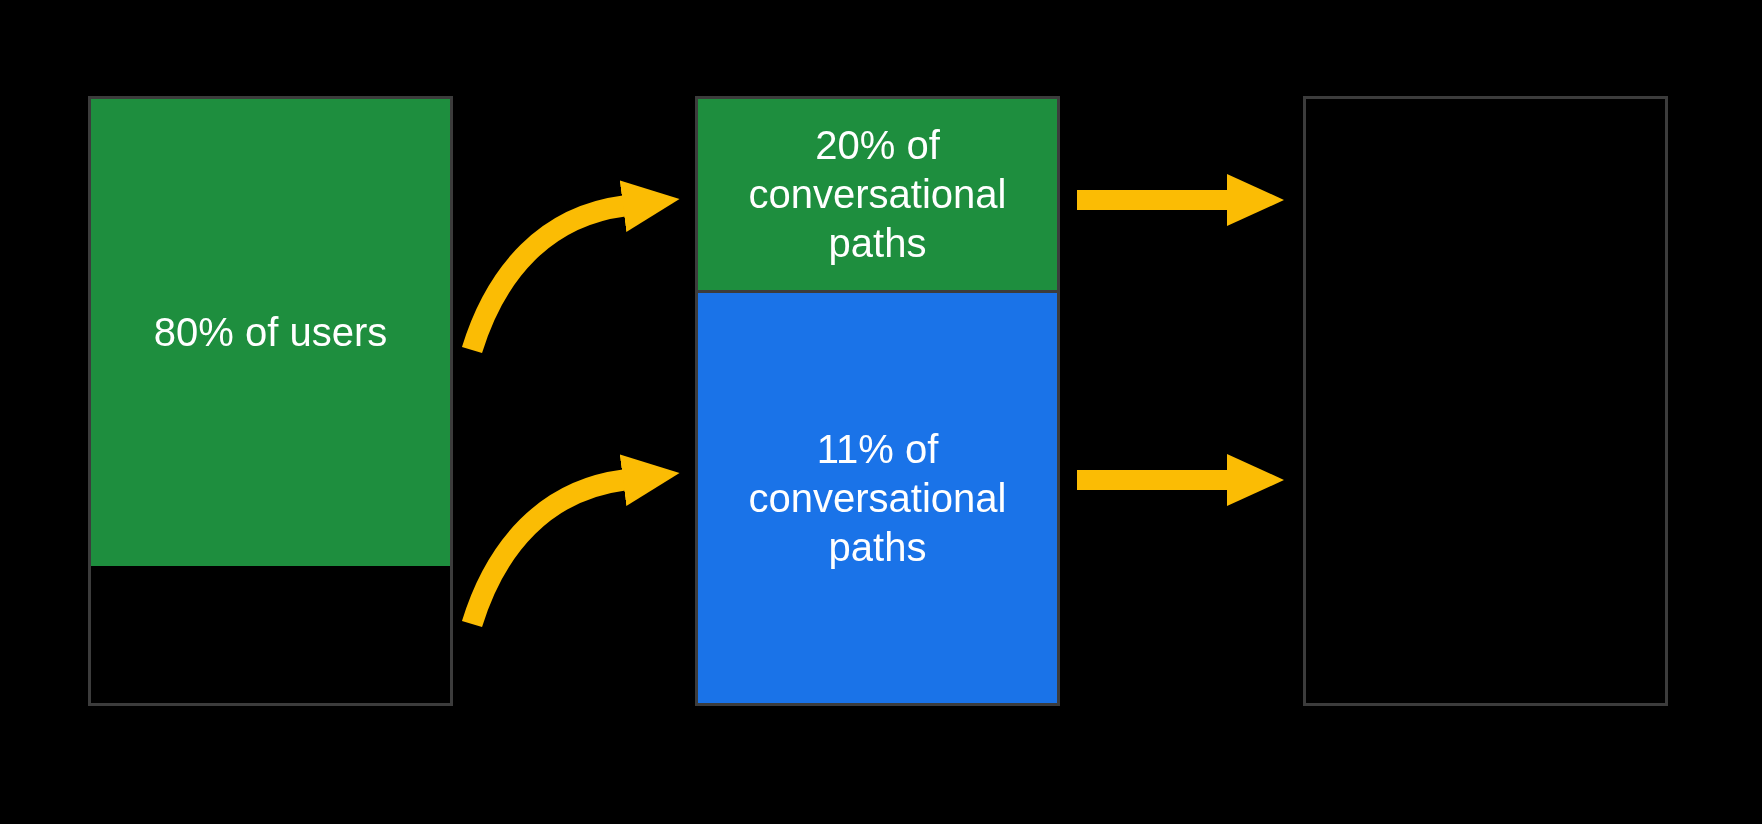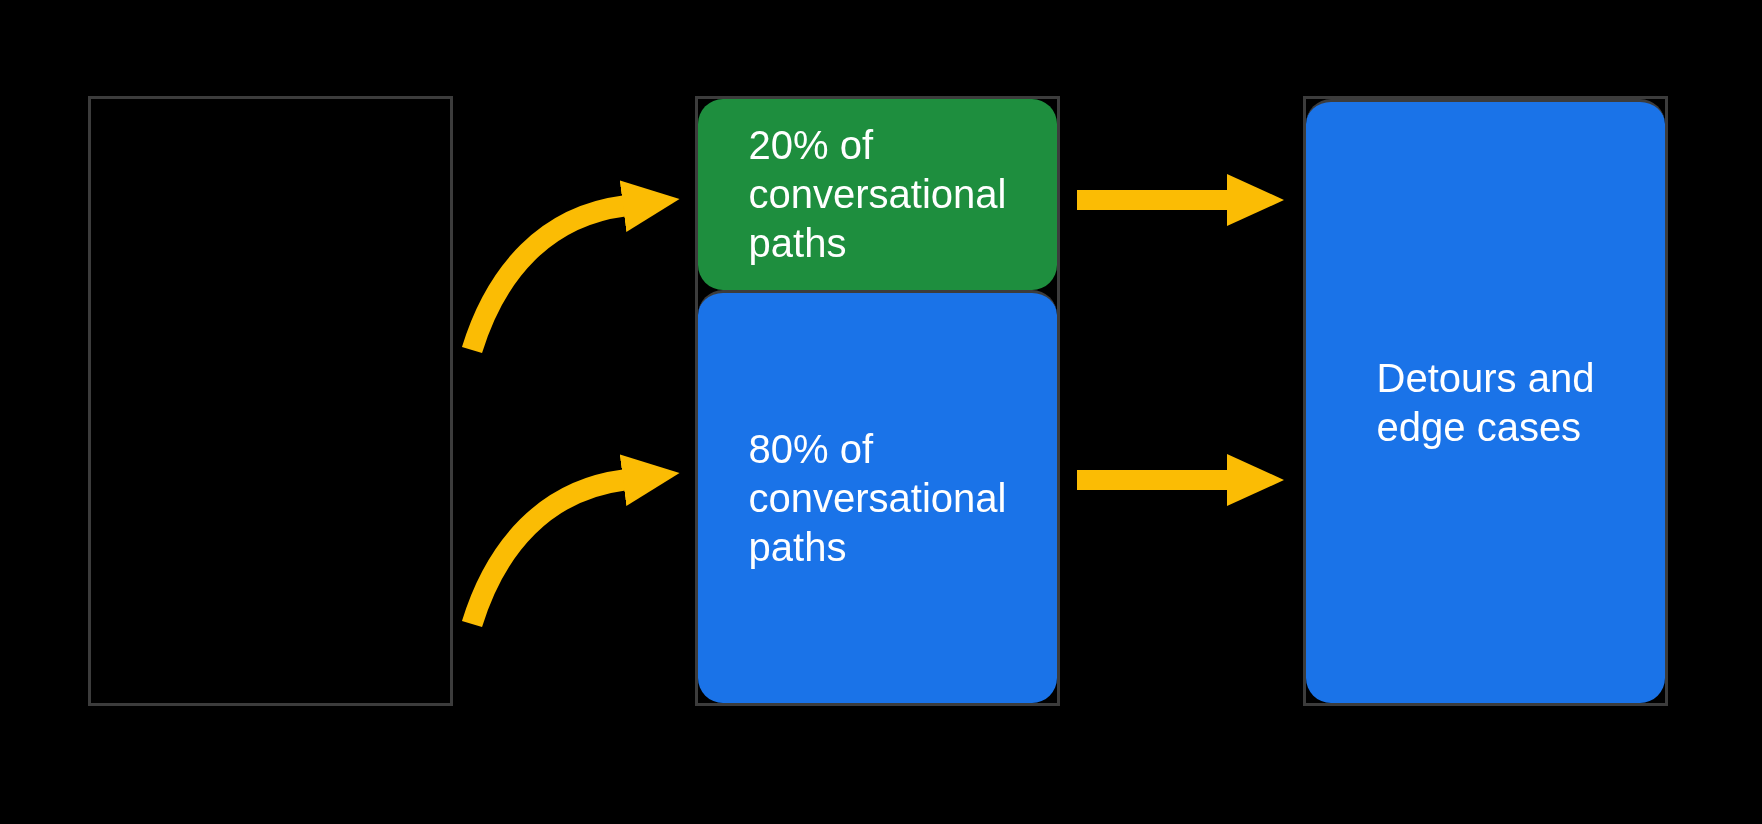--- a/index.html
+++ b/index.html
@@ -25,21 +25,21 @@
     flex-direction: column;
   }
   .bar-users  { left: 88px;   width: 365px; }
   .bar-paths  { left: 695px;  width: 365px; }
   .bar-cases  { left: 1303px; width: 365px; }
   .section {
     box-sizing: border-box;
     display: flex;
     align-items: center;
     justify-content: center;
-    border-radius: 25px;
+    text-align: center;
   }
   .section.green { background: #1E8E3E; }
   .section.blue  { background: #1A73E8; border-top: 3px solid #3C3C3C; flex: 1 1 auto; }
   .bar-users .section.green { height: 467px; }
   .bar-paths .section.green,
   .bar-cases .section.green { height: 191px; }
   .section-label {
     color: #FFFFFF;
     font-size: 40px;
     line-height: 49px;
@@ -55,40 +55,39 @@
     height: 824px;
     pointer-events: none;
   }
 </style>
 </head>
 <body>
 
 <div class="canvas">
 
   <div class="bar bar-users">
+    <div class="section green">
+      <div class="section-label">80% of users</div>
+    </div>
   </div>
 
   <div class="bar bar-paths">
     <div class="section green">
       <div class="section-label">20% of
 conversational
 paths</div>
     </div>
     <div class="section blue">
-      <div class="section-label">80% of
+      <div class="section-label">11% of
 conversational
 paths</div>
     </div>
   </div>
 
   <div class="bar bar-cases">
-    <div class="section blue">
-      <div class="section-label">Detours and
-edge cases</div>
-    </div>
   </div>
 
   <svg class="arrow-layer" viewBox="0 0 1762 824" xmlns="http://www.w3.org/2000/svg">
     <defs>
       <marker id="arrowhead" markerUnits="userSpaceOnUse" markerWidth="58" markerHeight="52" refX="1" refY="26" orient="auto">
         <path d="M0,0 L57,26 L0,52 Z" fill="#FBBC04"></path>
       </marker>
     </defs>
     <path d="M 472 350 C 496 272 546 216 624 206" fill="none" stroke="#FBBC04" stroke-width="21" marker-end="url(#arrowhead)"></path>
     <path d="M 472 624 C 496 546 546 490 624 480" fill="none" stroke="#FBBC04" stroke-width="21" marker-end="url(#arrowhead)"></path>

